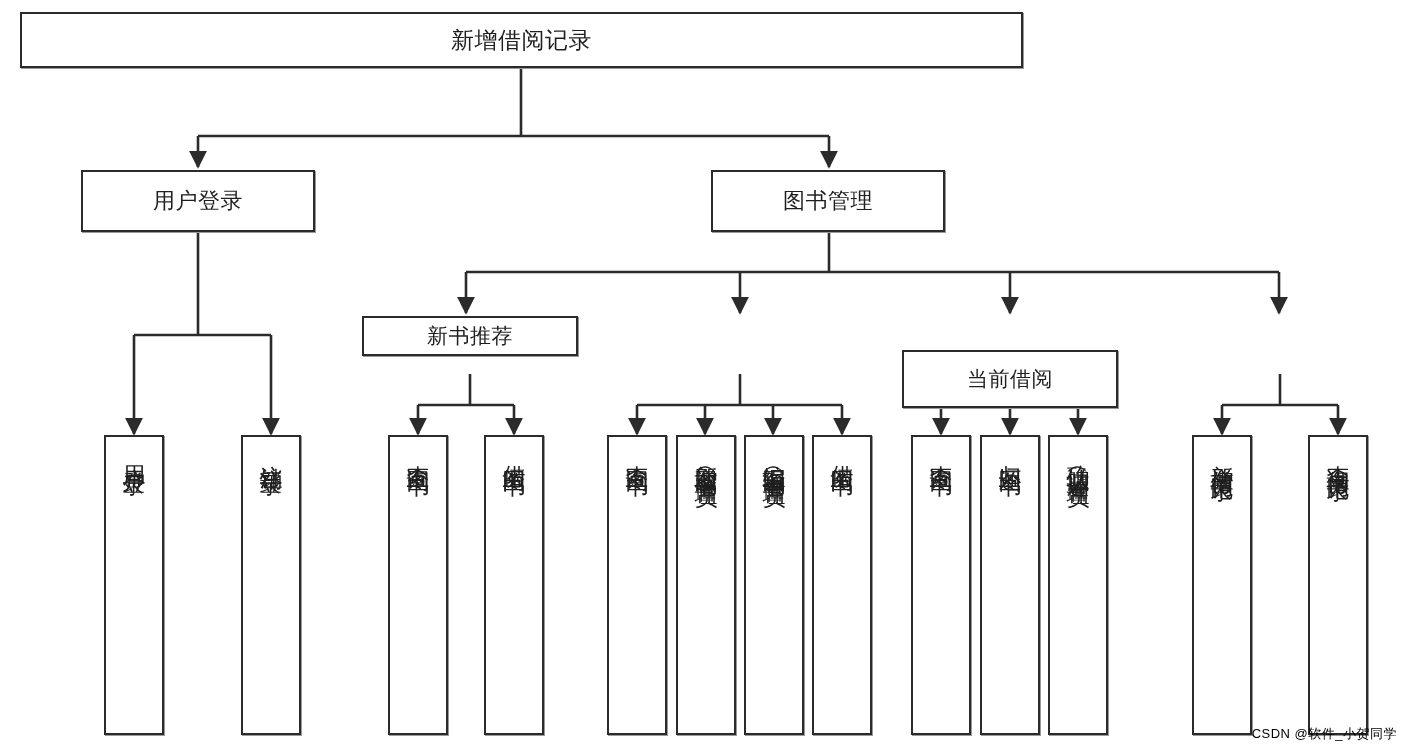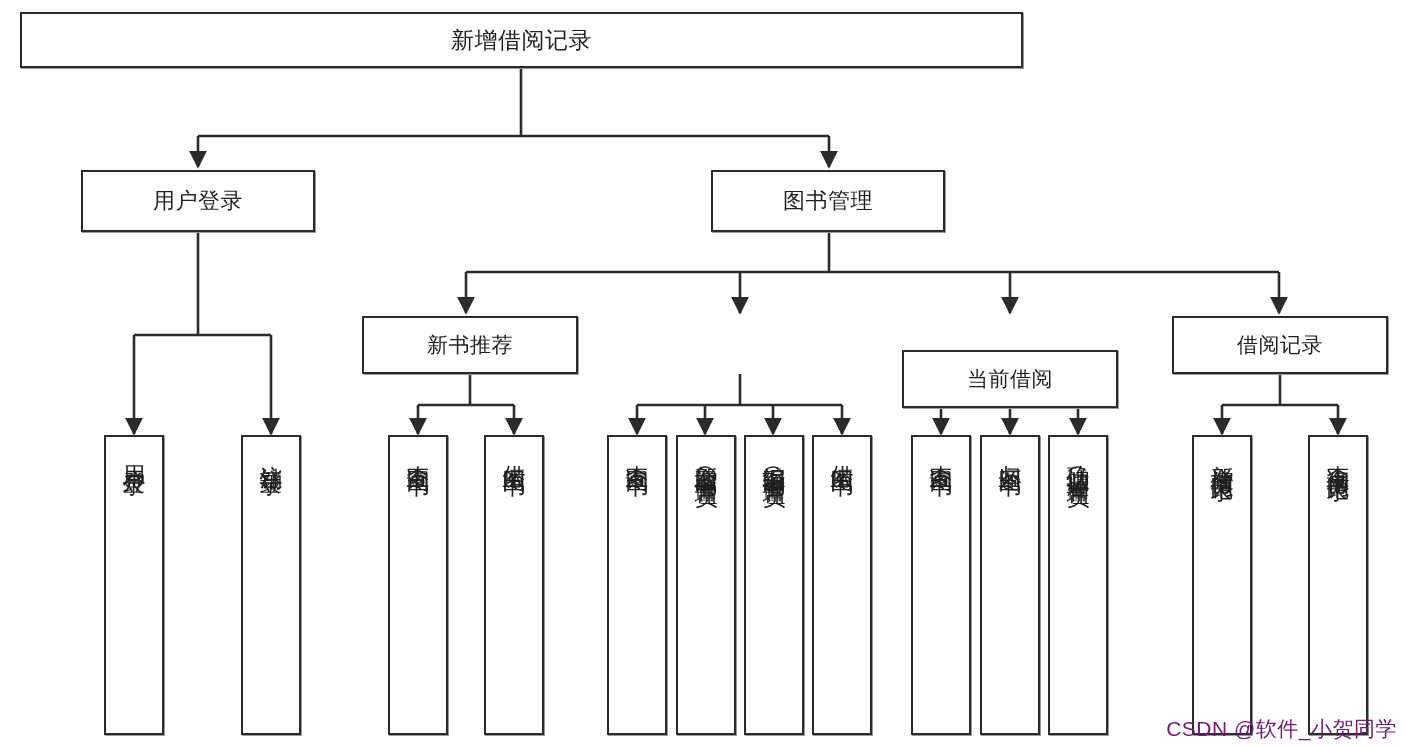--- a/index.html
+++ b/index.html
@@ -56,22 +56,22 @@
     text-orientation: upright;
     letter-spacing: 3px;
     line-height: 1.0;
     white-space: normal;
     display: block;
   }
   #watermark {
     position: absolute;
     right: 8px;
     bottom: 4px;
-    font-size: 21px;
-    color: #701a75;
+    font-size: 13px;
+    color: #000000;
     letter-spacing: 0.5px;
     z-index: 5;
     white-space: nowrap;
   }
 </style>
 </head>
 <body>
 
 <div id="canvas">
 
@@ -131,28 +131,25 @@
     <span class="label">新增借阅记录</span>
   </div>
 
   <div class="node level1" style="left:81px; top:170px; width:234px; height:62px;">
     <span class="label">用户登录</span>
   </div>
   <div class="node level1" style="left:711px; top:170px; width:234px; height:62px;">
     <span class="label">图书管理</span>
   </div>
 
-  <div class="node level2" style="left:362px; top:316px; width:216px; height:58px;">
+  <div class="node level2" style="left:362px; top:316px; width:216px; height:40px;">
     <span class="label">新书推荐</span>
   </div>
   <div class="node level2" style="left:902px; top:316px; width:216px; height:58px;margin-top:34px;">
     <span class="label">当前借阅</span>
-  </div>
-  <div class="node level2" style="left:1172px; top:316px; width:216px; height:58px;">
-    <span class="label">借阅记录</span>
   </div>
 
   <div class="node leaf" style="left:104px; top:435px; width:60px; height:300px;">
     <span class="label">用户登录</span>
   </div>
   <div class="node leaf" style="left:241px; top:435px; width:60px; height:300px;">
     <span class="label">注销登录</span>
   </div>
 
   <div class="node leaf" style="left:388px; top:435px; width:60px; height:300px;">

